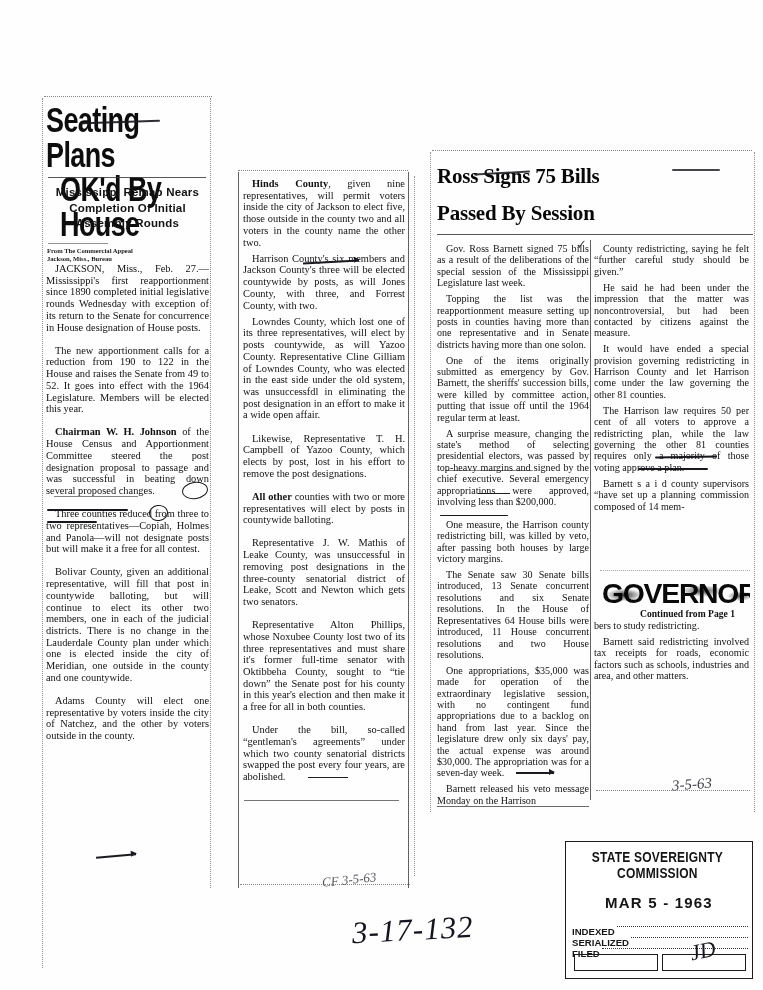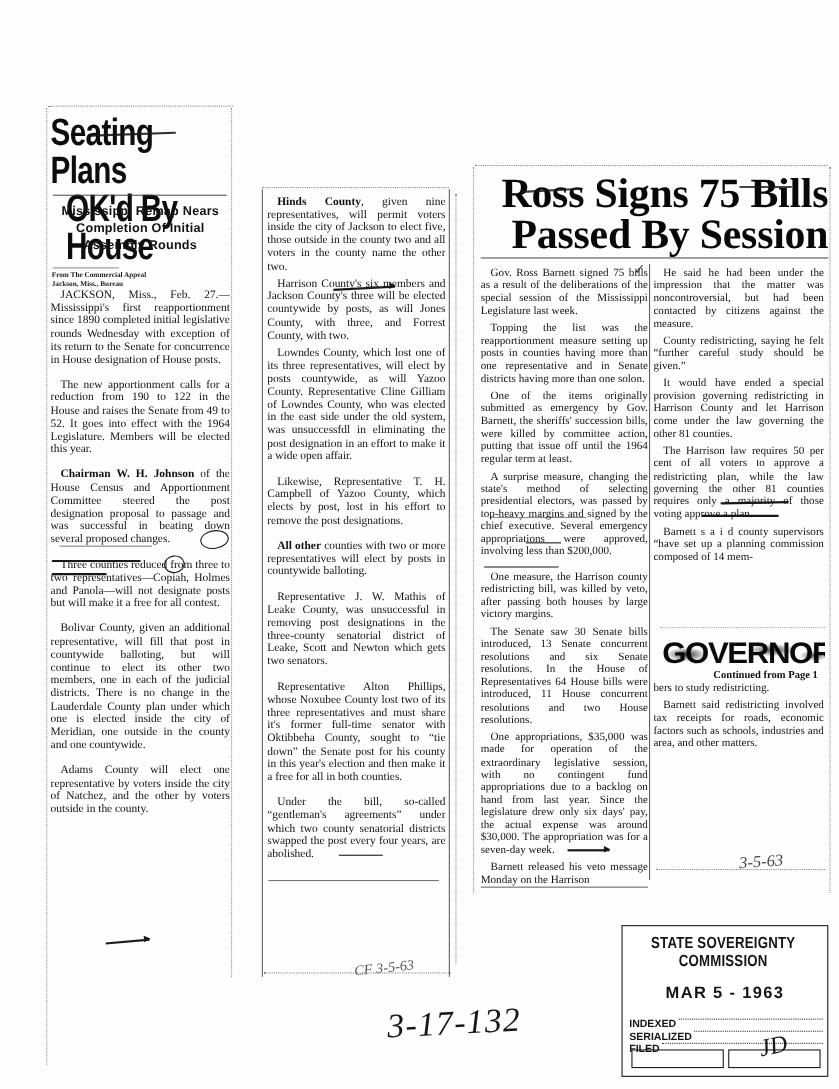--- a/index.html
+++ b/index.html
@@ -106,25 +106,24 @@
   }
 
   
   #art2-head {
     position: absolute;
     left: 437px;
     top: 158px;
     width: 316px;
     font-family: "Liberation Serif", serif;
     font-weight: bold;
-    font-size: 38px;
+    font-size: 21px;
     line-height: 37px;
     letter-spacing: -0.2px;
     color: #080808;
-    text-align: right;
   }
   #art2-head span { display: block; }
 
   
   #c1 { left: 46px; top: 263px; width: 163px; height: 640px;
         font-size: 10.4px; line-height: 11.7px; }
   #c2 { left: 243px; top: 178px; width: 162px; height: 712px;
         font-size: 10.4px; line-height: 11.7px; }
   #c3 { left: 437px; top: 243px; width: 152px; height: 565px;
         font-size: 10.1px; line-height: 11.4px; }
@@ -239,21 +238,20 @@
   }
   #governor-cont {
     position: absolute;
     left: 640px;
     top: 608px;
     width: 112px;
     font-family: "Liberation Serif", serif;
     font-weight: bold;
     font-size: 9.6px;
     color: #101010;
-    text-align: center;
   }
 
   
   #stamp {
     position: absolute;
     left: 565px;
     top: 841px;
     width: 188px;
     height: 138px;
     border: 1.6px solid #1c1c1c;
@@ -430,22 +428,22 @@
     <p>Barnett released his veto message Monday on the Harrison</p>
   </div>
   <div class="ink" id="hand-check-c3">✓</div>
   <div class="underline-ink" style="left:445px; top:470px; width:88px; opacity:.5;"></div>
   <div class="underline-ink" style="left:478px; top:493px; width:32px;"></div>
   <div class="strike" style="left:440px; top:515px; width:68px; height:1.4px;"></div>
   <div class="arrow-ink" style="left:516px; top:772px; width:38px;"></div>
   <div class="hrule" style="left:437px; top:806px; width:152px; opacity:.75;"></div>
 
   <div class="col" id="c4">
+    <p>County redistricting, saying he felt “further careful study should be given.”</p>
     <p>He said he had been under the impression that the matter was noncontroversial, but had been contacted by citizens against the measure.</p>
-    <p>County redistricting, saying he felt “further careful study should be given.”</p>
     <p>It would have ended a special provision governing redistricting in Harrison County and let Harrison come under the law governing the other 81 counties.</p>
     <p>The Harrison law requires 50 per cent of all voters to approve a redistricting plan, while the law governing the other 81 counties requires only a majority of those voting approve a plan.</p>
     <p>Barnett s a i d county supervisors “have set up a planning commission composed of 14 mem-</p>
   </div>
 
   <div class="strike" style="left:655px; top:456px; width:62px; height:1.5px; transform:rotate(-1deg);"></div>
   <div class="strike" style="left:638px; top:468px; width:70px; height:1.5px;"></div>
 
   <div class="hrule dotted" style="left:600px; top:570px; width:150px; opacity:.5;"></div>
   <div id="governor-overprint">

